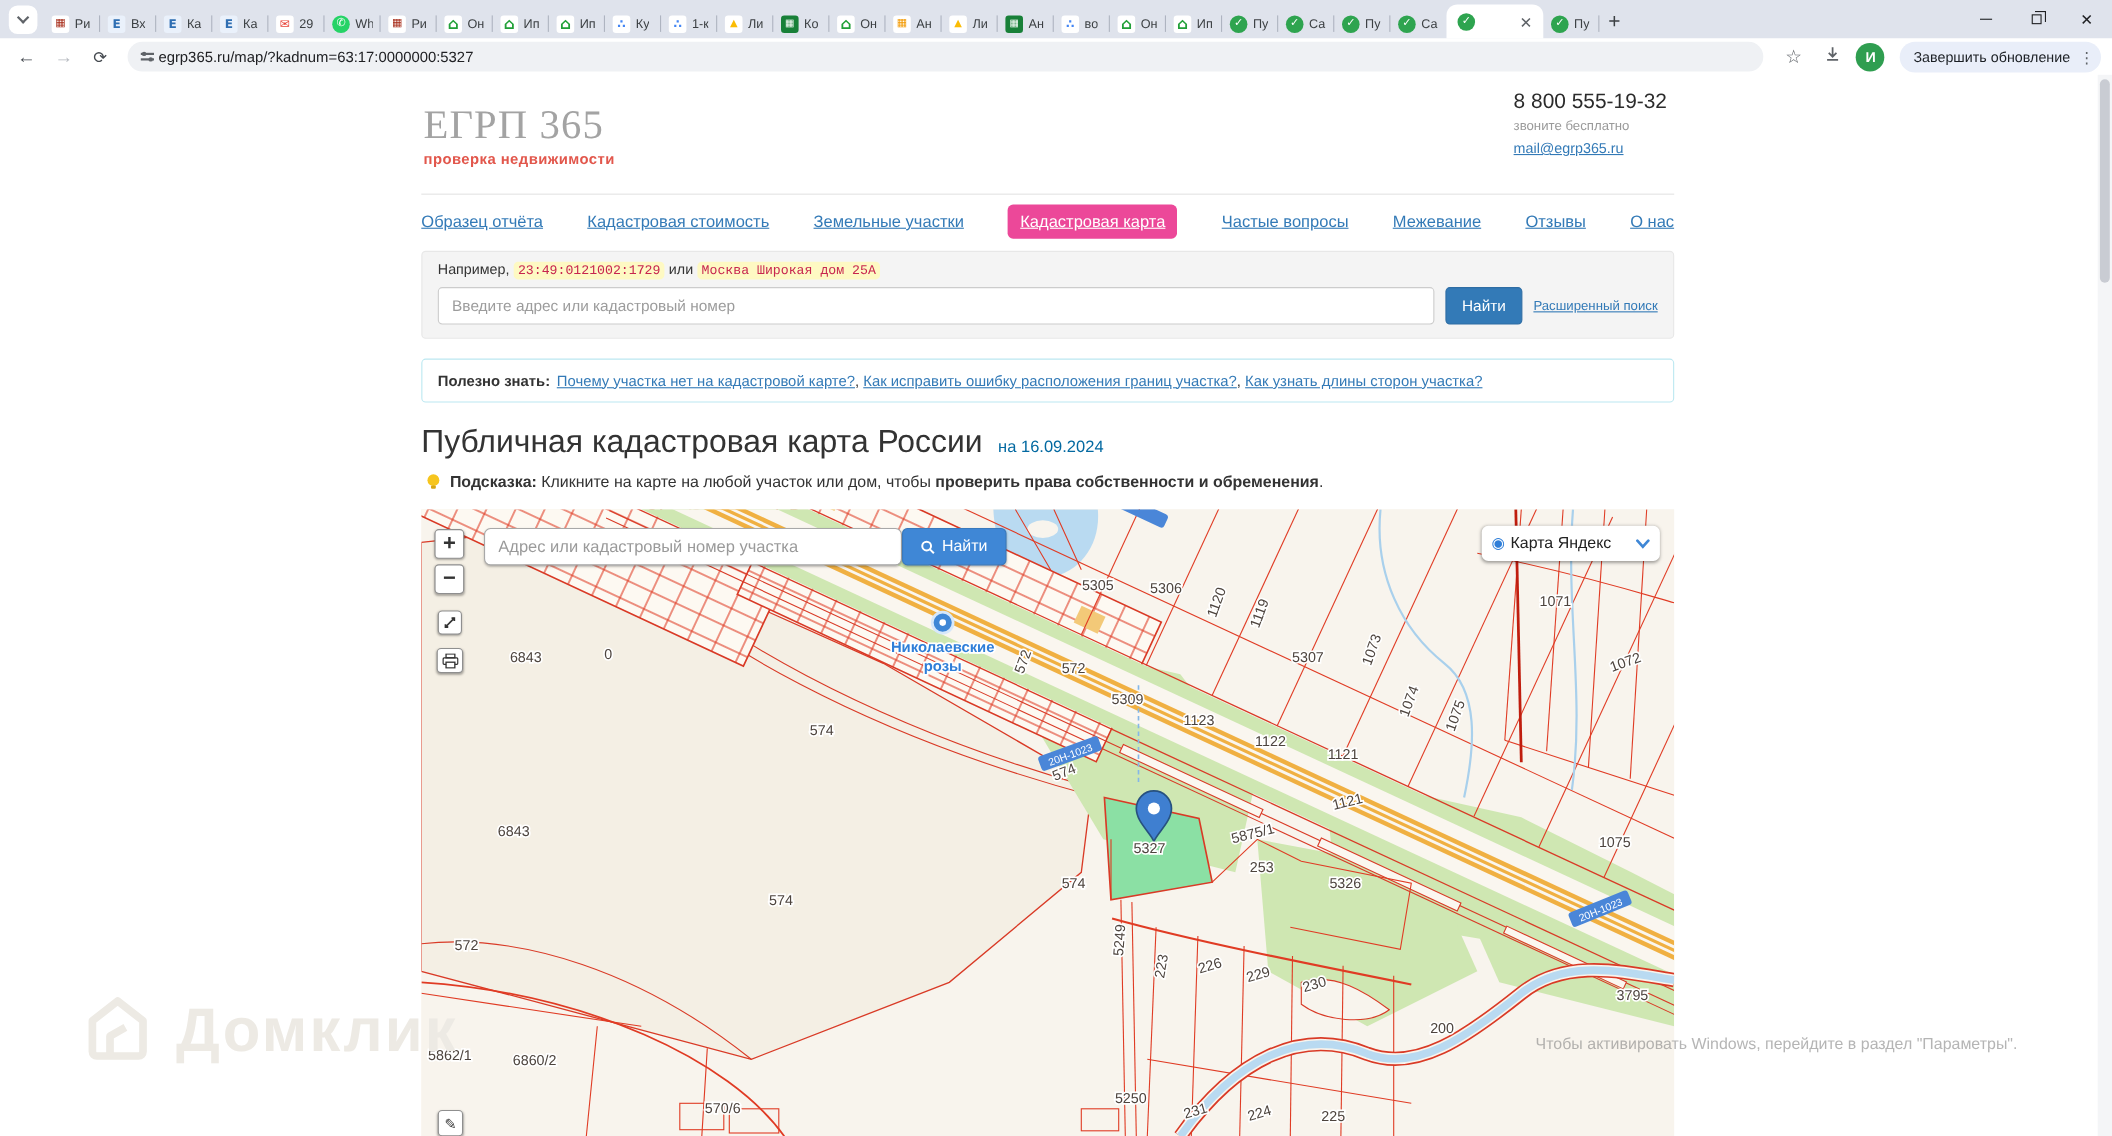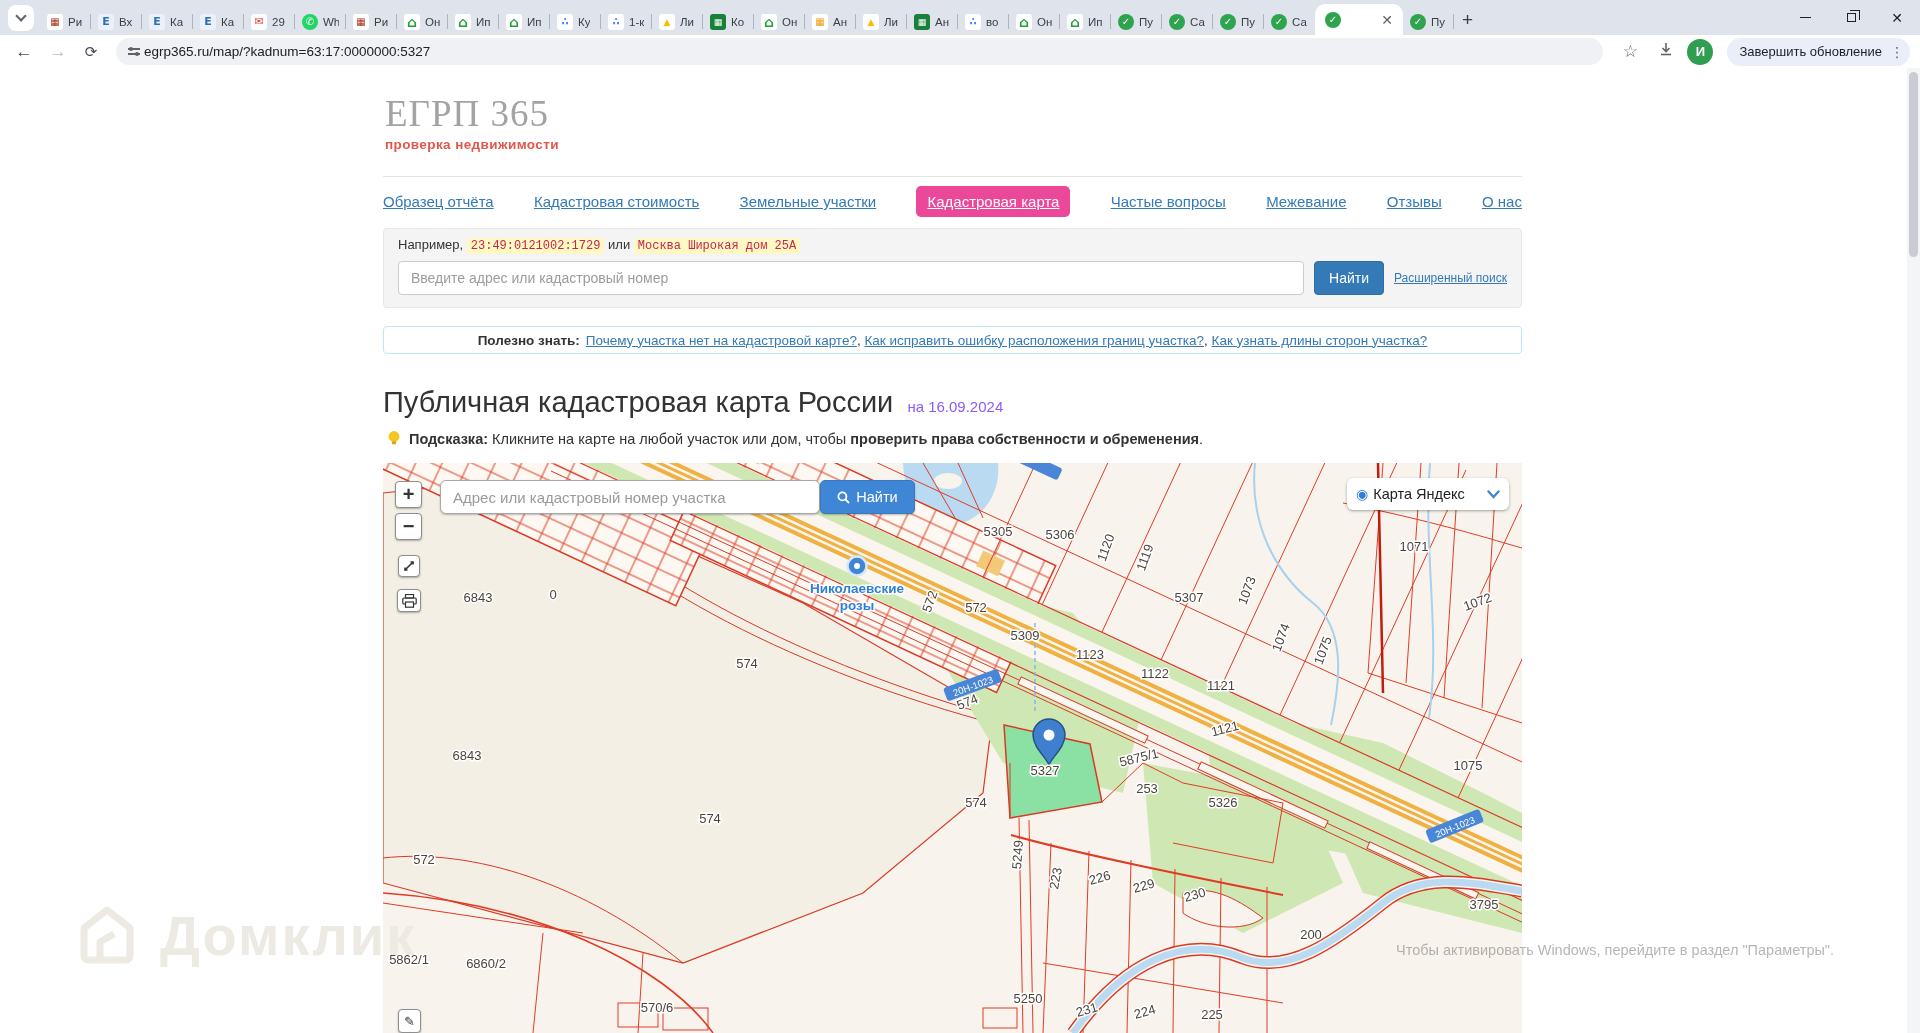--- a/index.html
+++ b/index.html
@@ -87,27 +87,27 @@
   .code-chip { font-family:"Liberation Mono",monospace; font-size:12px; color:#c7254e;
     background:#fef9c3; padding:1px 4px; border-radius:4px; }
   .search-row { display:flex; align-items:center; margin-top:8px; gap:10px; }
   .main-search-input { flex:1; height:34px; border:1px solid #ccc; border-radius:4px;
     padding:0 12px; font-size:14px; color:#555; background:#fff; }
   .main-search-input::placeholder { color:#9c9c9c; }
   .find-btn { height:34px; padding:0 14px; background:#337ab7; border:1px solid #2e6da4;
     border-radius:4px; color:#fff; font-size:14px; }
   .advanced-link { font-size:12px; color:#337ab7; text-decoration:underline; white-space:nowrap; }
 
-  .useful-alert { position:absolute; top:258px; left:0; right:0; height:28px; border:1px solid #bce8f1;
-    border-radius:4px; display:flex; align-items:center; padding:0 14px; font-size:13.5px; color:#333;justify-content:center; }
+  .useful-alert { position:absolute; top:258px; left:0; right:0; height:40px; border:1px solid #bce8f1;
+    border-radius:4px; display:flex; align-items:center; padding:0 14px; font-size:13.5px; color:#333; }
   .useful-alert b { margin-right:6px; }
   .useful-alert a { color:#337ab7; text-decoration:underline; }
 
   .page-title { position:absolute; top:318px; left:0; font-size:29px; color:#333; font-weight:400; }
-  .page-title .title-date { font-size:15px; color:#8b5cf6; font-weight:400; margin-left:6px; }
+  .page-title .title-date { font-size:15px; color:#0369a1; font-weight:400; margin-left:6px; }
 
   .tip-row { position:absolute; top:362px; left:4px; font-size:14.5px; color:#333;
     display:flex; align-items:center; gap:8px; }
 
   
   .map { position:absolute; top:395px; left:0; width:1139px; height:570px; overflow:hidden;
     background:#f8f4ed; }
   .map svg.mapsvg { position:absolute; left:0; top:0; }
   .plabel { font:13px "Liberation Sans",sans-serif; fill:#4d443e; paint-order:stroke;
     stroke:#fff; stroke-width:3px; text-anchor:middle; }
@@ -304,20 +304,25 @@
     <span class="kebab">⋮</span>
   </div>
 </div>
 
 <div class="content">
   <div class="container">
 
     <div class="logo-block">
       <div class="logo-title">ЕГРП 365</div>
       <div class="logo-sub">проверка недвижимости</div>
+    </div>
+    <div class="contact-block">
+      <div class="phone">8 800 555-19-32</div>
+      <div class="phone-note">звоните бесплатно</div>
+      <a class="email">mail@egrp365.ru</a>
     </div>
     <div class="header-rule"></div>
 
     <nav class="site-nav">
         <a>Образец отчёта</a>
         <a>Кадастровая стоимость</a>
         <a>Земельные участки</a>
         <a class="active">Кадастровая карта</a>
         <a>Частые вопросы</a>
         <a>Межевание</a>

